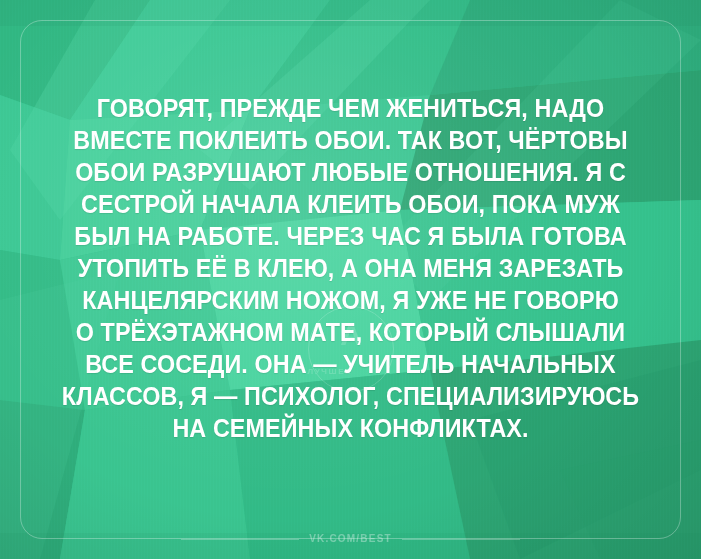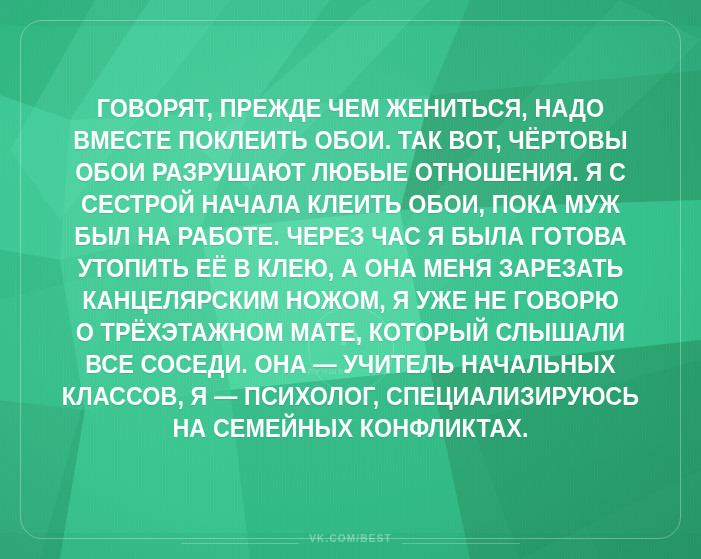--- a/index.html
+++ b/index.html
@@ -127,21 +127,21 @@
     white-space: pre-line;
   }
 
   
   .source-row {
     position: absolute;
     left: 0;
     right: 0;
     bottom: 15px;
     display: flex;
-    align-items: flex-end;
+    align-items: center;
     justify-content: center;
     gap: 10px;
     pointer-events: none;
   }
   .source-row .rule {
     height: 1px;
     width: 118px;
     background: rgba(255,255,255,0.26);
   }
   .source-row .source-text {

